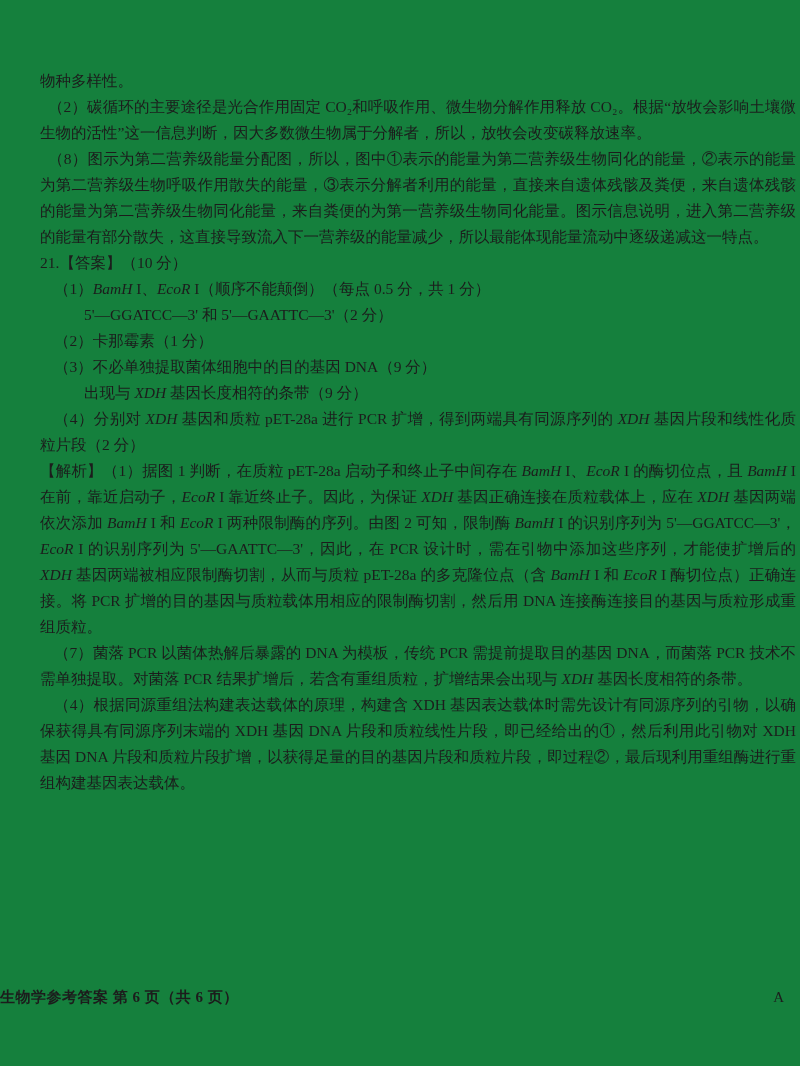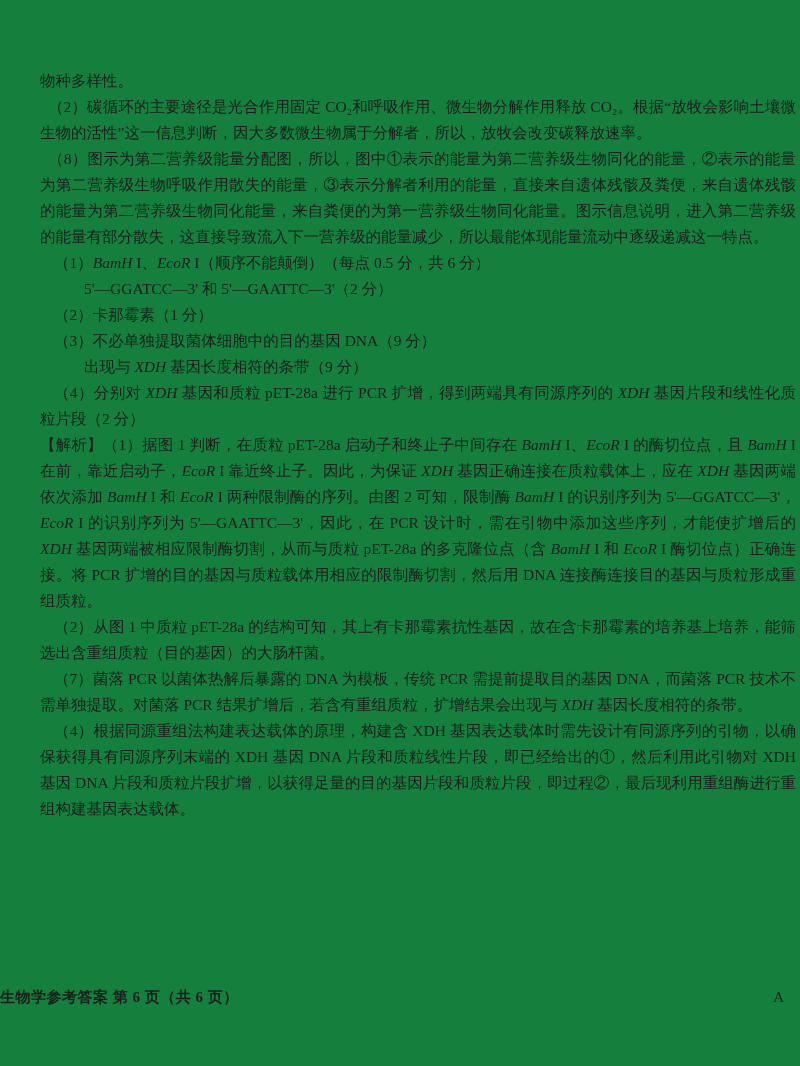--- a/index.html
+++ b/index.html
@@ -54,28 +54,28 @@
   }
 </style>
 </head>
 <body>
 
 <div class="page">
   <div class="content">
       <div class="para "><span>物种多样性。</span></div>
       <div class="para ind-s"><span>（2）碳循环的主要途径是光合作用固定 CO₂和呼吸作用、微生物分解作用释放 CO₂。根据“放牧会影响土壤微生物的活性”这一信息判断，因大多数微生物属于分解者，所以，放牧会改变碳释放速率。</span></div>
       <div class="para ind-s"><span>（8）图示为第二营养级能量分配图，所以，图中①表示的能量为第二营养级生物同化的能量，②表示的能量为第二营养级生物呼吸作用散失的能量，③表示分解者利用的能量，直接来自遗体残骸及粪便，来自遗体残骸的能量为第二营养级生物同化能量，来自粪便的为第一营养级生物同化能量。图示信息说明，进入第二营养级的能量有部分散失，这直接导致流入下一营养级的能量减少，所以最能体现能量流动中逐级递减这一特点。</span></div>
-      <div class="para ind-m"><span>（1）</span><span class="it">BamH</span><span> I、</span><span class="it">EcoR</span><span> I（顺序不能颠倒）（每点 0.5 分，共 6 分）</span></div>
+      <div class="para "><span>21.【答案】（10 分）</span></div>
+      <div class="para ind-m"><span>（1）</span><span class="it">BamH</span><span> I、</span><span class="it">EcoR</span><span> I（顺序不能颠倒）（每点 0.5 分，共 1 分）</span></div>
       <div class="para ind-l"><span>5'—GGATCC—3' 和 5'—GAATTC—3'（2 分）</span></div>
       <div class="para ind-m"><span>（2）卡那霉素（1 分）</span></div>
       <div class="para ind-m"><span>（3）不必单独提取菌体细胞中的目的基因 DNA（9 分）</span></div>
       <div class="para ind-l"><span>出现与 </span><span class="it">XDH</span><span> 基因长度相符的条带（9 分）</span></div>
       <div class="para ind-m"><span>（4）分别对 </span><span class="it">XDH</span><span> 基因和质粒 pET-28a 进行 PCR 扩增，得到两端具有同源序列的 </span><span class="it">XDH</span><span> 基因片段和线性化质粒片段（2 分）</span></div>
       <div class="para "><span>【解析】（1）据图 1 判断，在质粒 pET-28a 启动子和终止子中间存在 </span><span class="it">BamH</span><span> I、</span><span class="it">EcoR</span><span> I 的酶切位点，且 </span><span class="it">BamH</span><span> I 在前，靠近启动子，</span><span class="it">EcoR</span><span> I 靠近终止子。因此，为保证 </span><span class="it">XDH</span><span> 基因正确连接在质粒载体上，应在 </span><span class="it">XDH</span><span> 基因两端依次添加 </span><span class="it">BamH</span><span> I 和 </span><span class="it">EcoR</span><span> I 两种限制酶的序列。由图 2 可知，限制酶 </span><span class="it">BamH</span><span> I 的识别序列为 5'—GGATCC—3'，</span><span class="it">EcoR</span><span> I 的识别序列为 5'—GAATTC—3'，因此，在 PCR 设计时，需在引物中添加这些序列，才能使扩增后的 </span><span class="it">XDH</span><span> 基因两端被相应限制酶切割，从而与质粒 pET-28a 的多克隆位点（含 </span><span class="it">BamH</span><span> I 和 </span><span class="it">EcoR</span><span> I 酶切位点）正确连接。将 PCR 扩增的目的基因与质粒载体用相应的限制酶切割，然后用 DNA 连接酶连接目的基因与质粒形成重组质粒。</span></div>
-      <div class="para ind-m"><span>（2）从图 1 中质粒 pET-28a 的结构可知，其上有卡那霉素抗性基因，故在含卡那霉素的培养基上培养，能筛选出含重组质粒（目的基因）的大肠杆菌。</span></div>
       <div class="para ind-m"><span>（7）菌落 PCR 以菌体热解后暴露的 DNA 为模板，传统 PCR 需提前提取目的基因 DNA，而菌落 PCR 技术不需单独提取。对菌落 PCR 结果扩增后，若含有重组质粒，扩增结果会出现与 </span><span class="it">XDH</span><span> 基因长度相符的条带。</span></div>
       <div class="para ind-m"><span>（4）根据同源重组法构建表达载体的原理，构建含 XDH 基因表达载体时需先设计有同源序列的引物，以确保获得具有同源序列末端的 XDH 基因 DNA 片段和质粒线性片段，即已经给出的①，然后利用此引物对 XDH 基因 DNA 片段和质粒片段扩增，以获得足量的目的基因片段和质粒片段，即过程②，最后现利用重组酶进行重组构建基因表达载体。</span></div>
     </div>
   <div class="footer">
     <div class="footer-center">生物学参考答案 第 6 页（共 6 页）</div>
     <div class="footer-right">A</div>
   </div>
 </div>
 
 </body></html>

